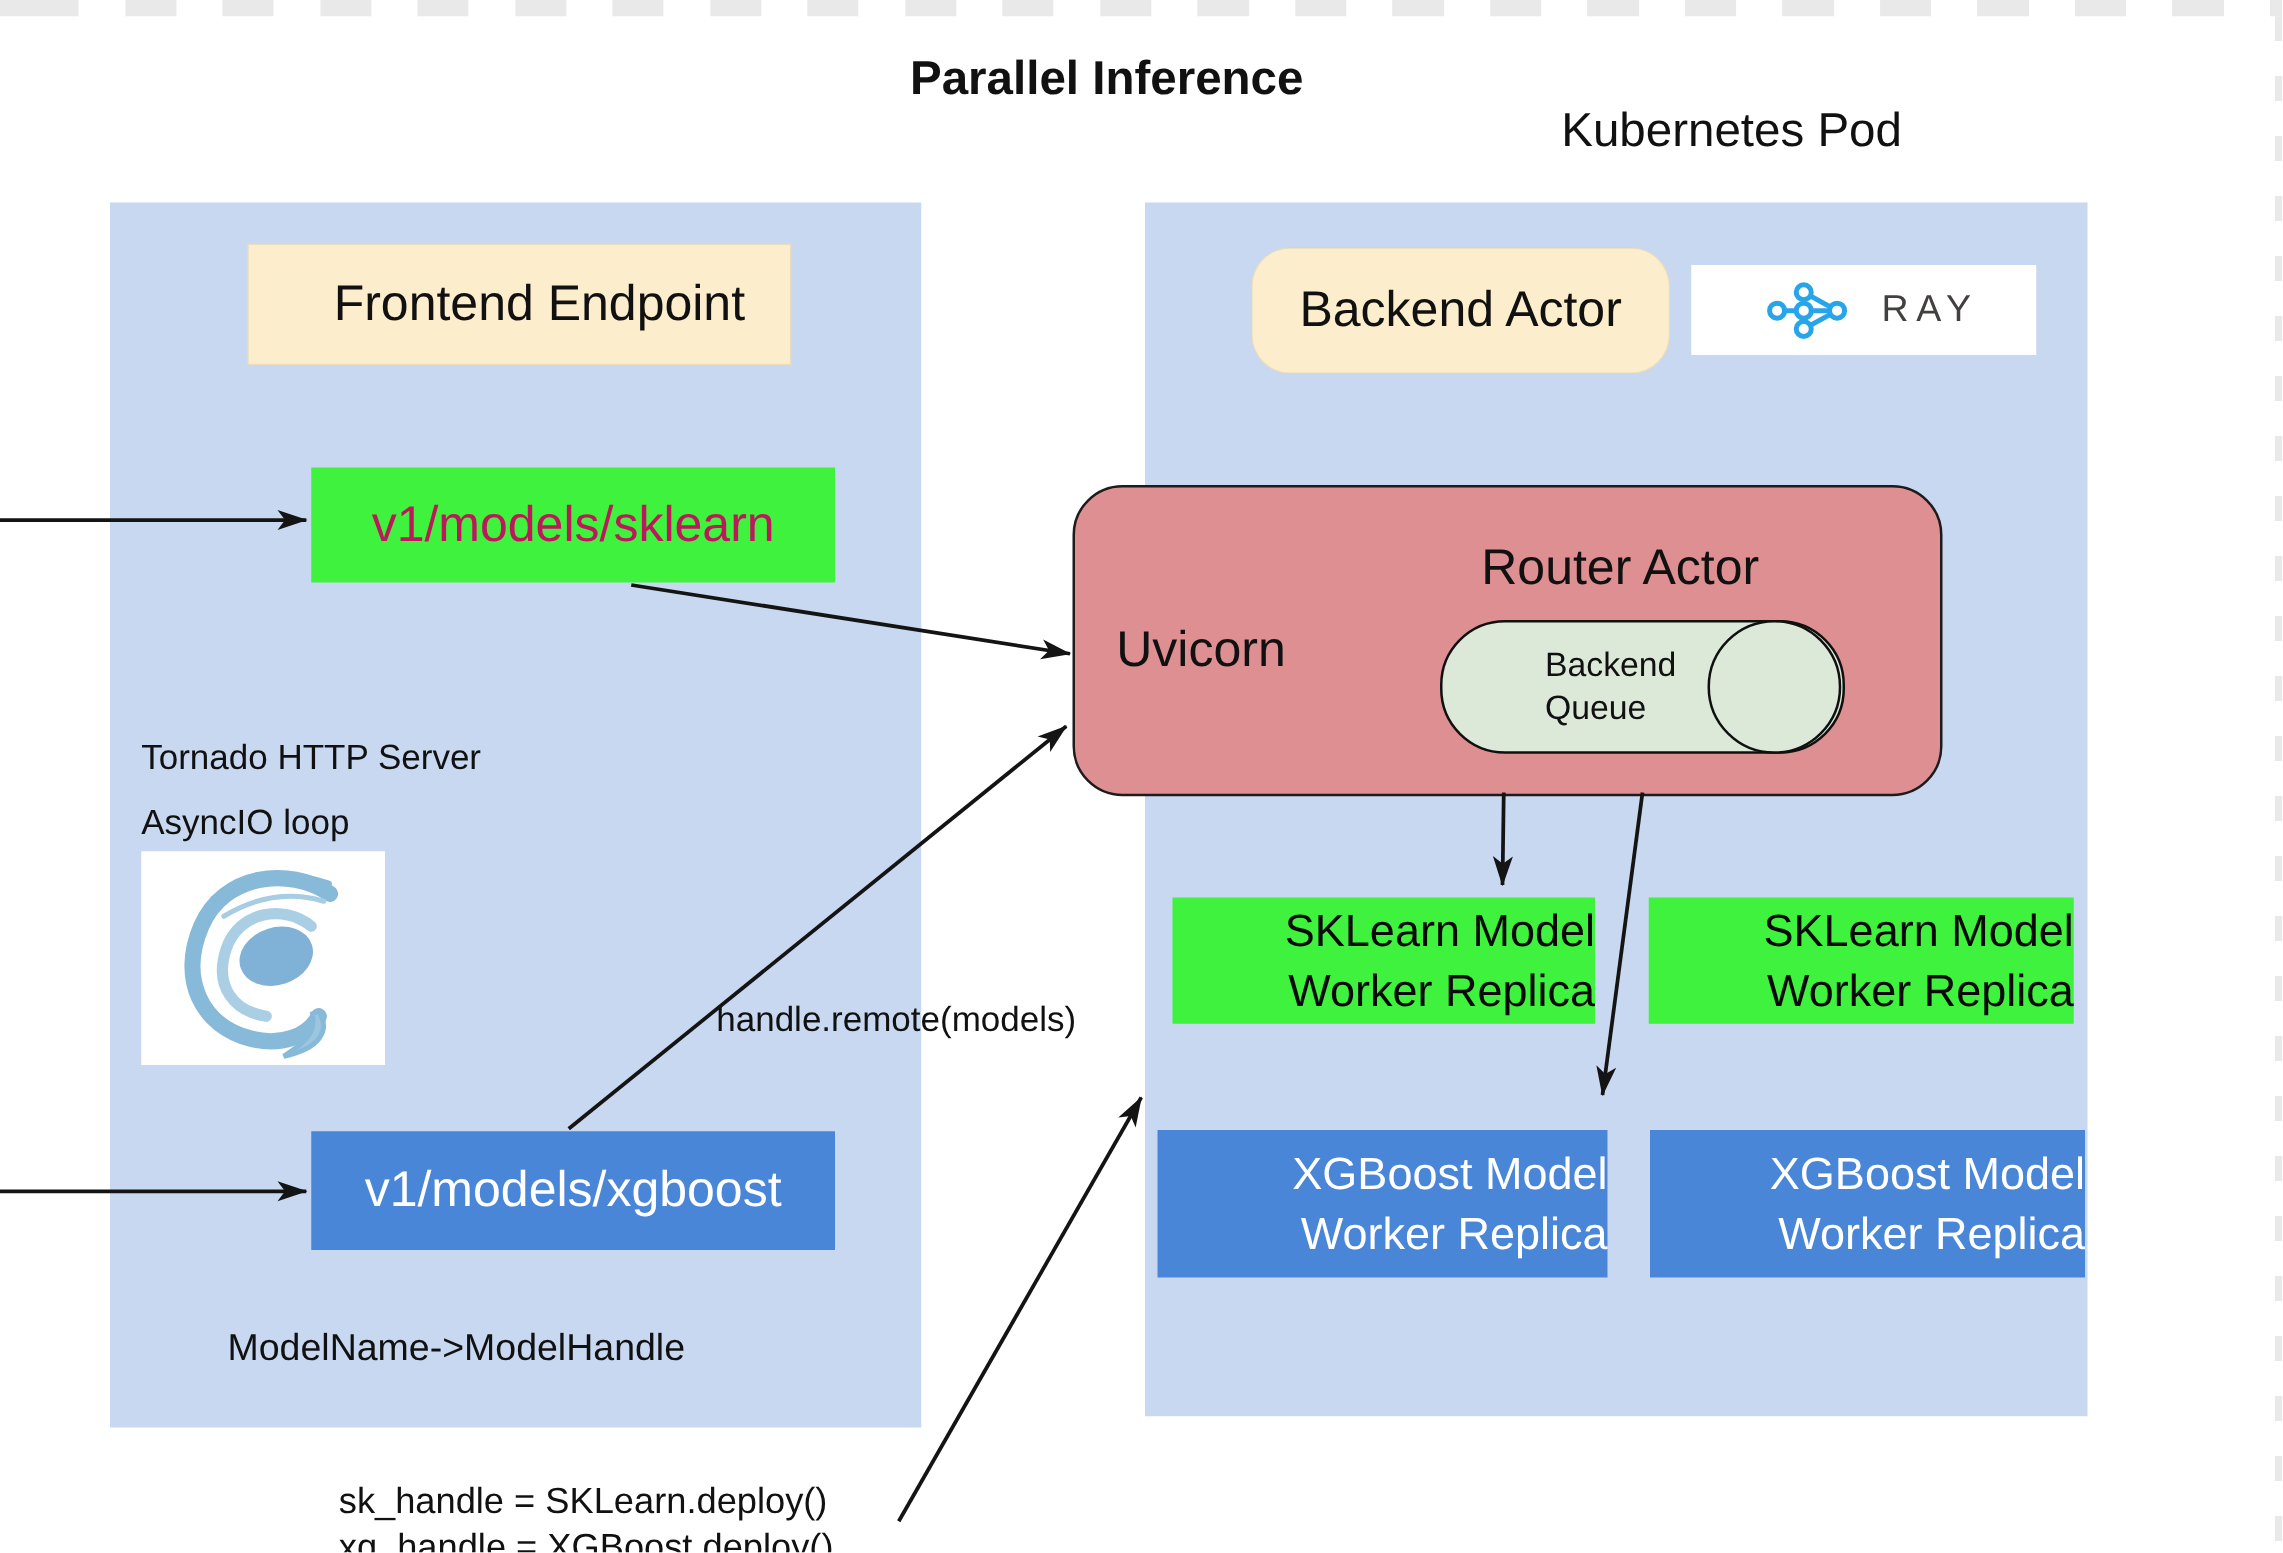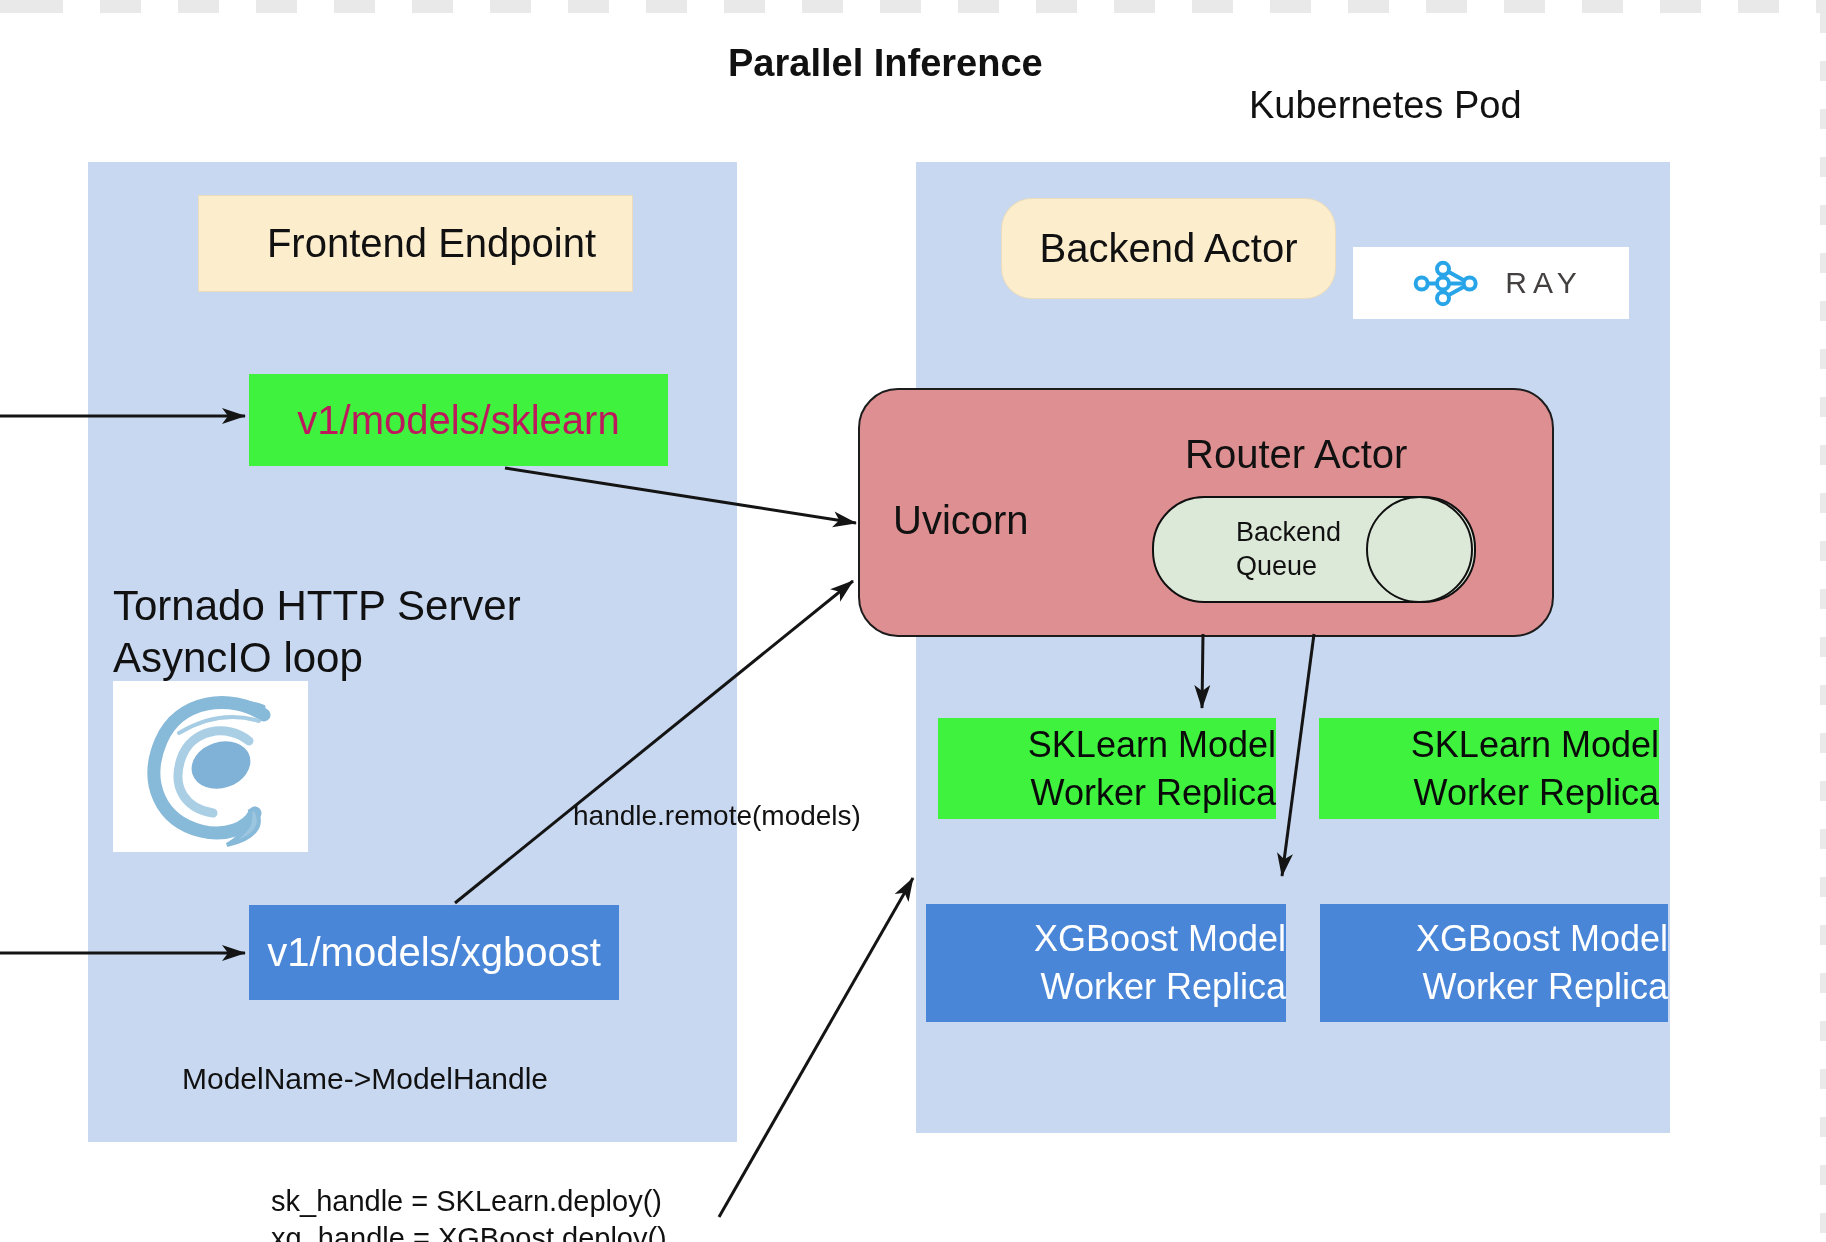--- a/index.html
+++ b/index.html
@@ -33,25 +33,25 @@
   }
   .endpoint{
     display:flex;align-items:center;justify-content:center;
     font-size:40px;z-index:3;
   }
   .endpoint.green{background:var(--endpoint_green);color:#be185d;}
   .endpoint.blue{background:var(--endpoint_blue);color:#ffffff;}
 
   .raybox{
     background:#ffffff;display:flex;align-items:center;justify-content:center;
-    gap:6px;z-index:3;margin-top:35px;
+    gap:6px;z-index:3;
   }
   .raytext{font-size:30px;letter-spacing:6px;color:var(--ray_text);font-weight:500;}
 
-  .tornado-caption{font-size:42px;line-height:52px;z-index:3;}
+  .tornado-caption{font-size:28px;line-height:52px;z-index:3;}
   .tornado-tile{background:#ffffff;z-index:3;display:flex;align-items:center;justify-content:center;}
 
   .annotation{font-size:28px;z-index:6;}
   .model-map{font-size:30px;z-index:6;}
   .code{font-size:29px;line-height:37px;z-index:6;}
 
   .router{
     background:var(--actor_pink);border:2.5px solid #1c1c1c;border-radius:40px;z-index:2;
   }
   .router-title{font-size:40px;z-index:4;}
@@ -108,21 +108,21 @@
         <ellipse cx="108" cy="84" rx="30" ry="23" fill="#7fb2d6" transform="rotate(-18 108 84)"></ellipse>
         <path d="M142,128 C152,144 142,158 114,164 C136,150 139,142 137,130 Z" fill="#9cc6e0" stroke="#87b9d9" stroke-width="4"></path>
         <path d="M58,38 Q104,10 150,26" stroke="#87b9d9" stroke-width="5"></path>
         <path d="M66,52 Q106,28 146,40" stroke="#a6cde4" stroke-width="4"></path>
       </g>
     </svg>
   </div>
 
   <div class="abs annotation nowrap" style="left:573px;top:800px;">handle.remote(models)</div>
 
-  <div class="abs endpoint blue" style="left:249px;top:905px;width:370px;height:95px;">
+  <div class="abs endpoint blue" style="left:249px;top:905px;width:419px;height:95px;">
     <span>v1/models/xgboost</span>
   </div>
 
   <div class="abs model-map nowrap" style="left:182px;top:1062px;">ModelName-&gt;ModelHandle</div>
 
   <div class="abs code" style="left:271px;top:1183px;">
     <div class="nowrap">sk_handle = SKLearn.deploy()</div>
     <div class="nowrap">xg_handle = XGBoost.deploy()</div>
   </div>
 

